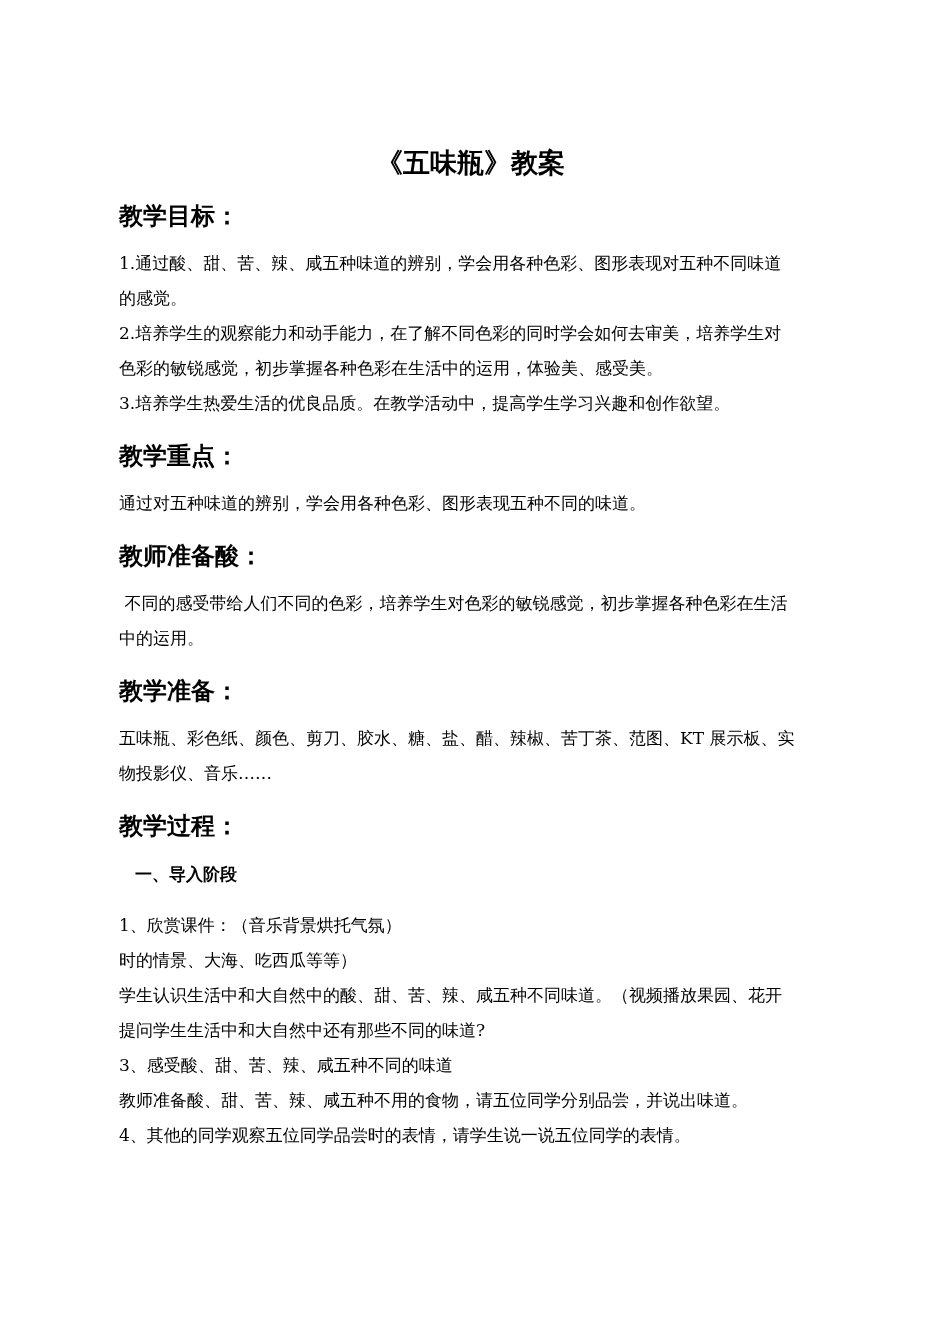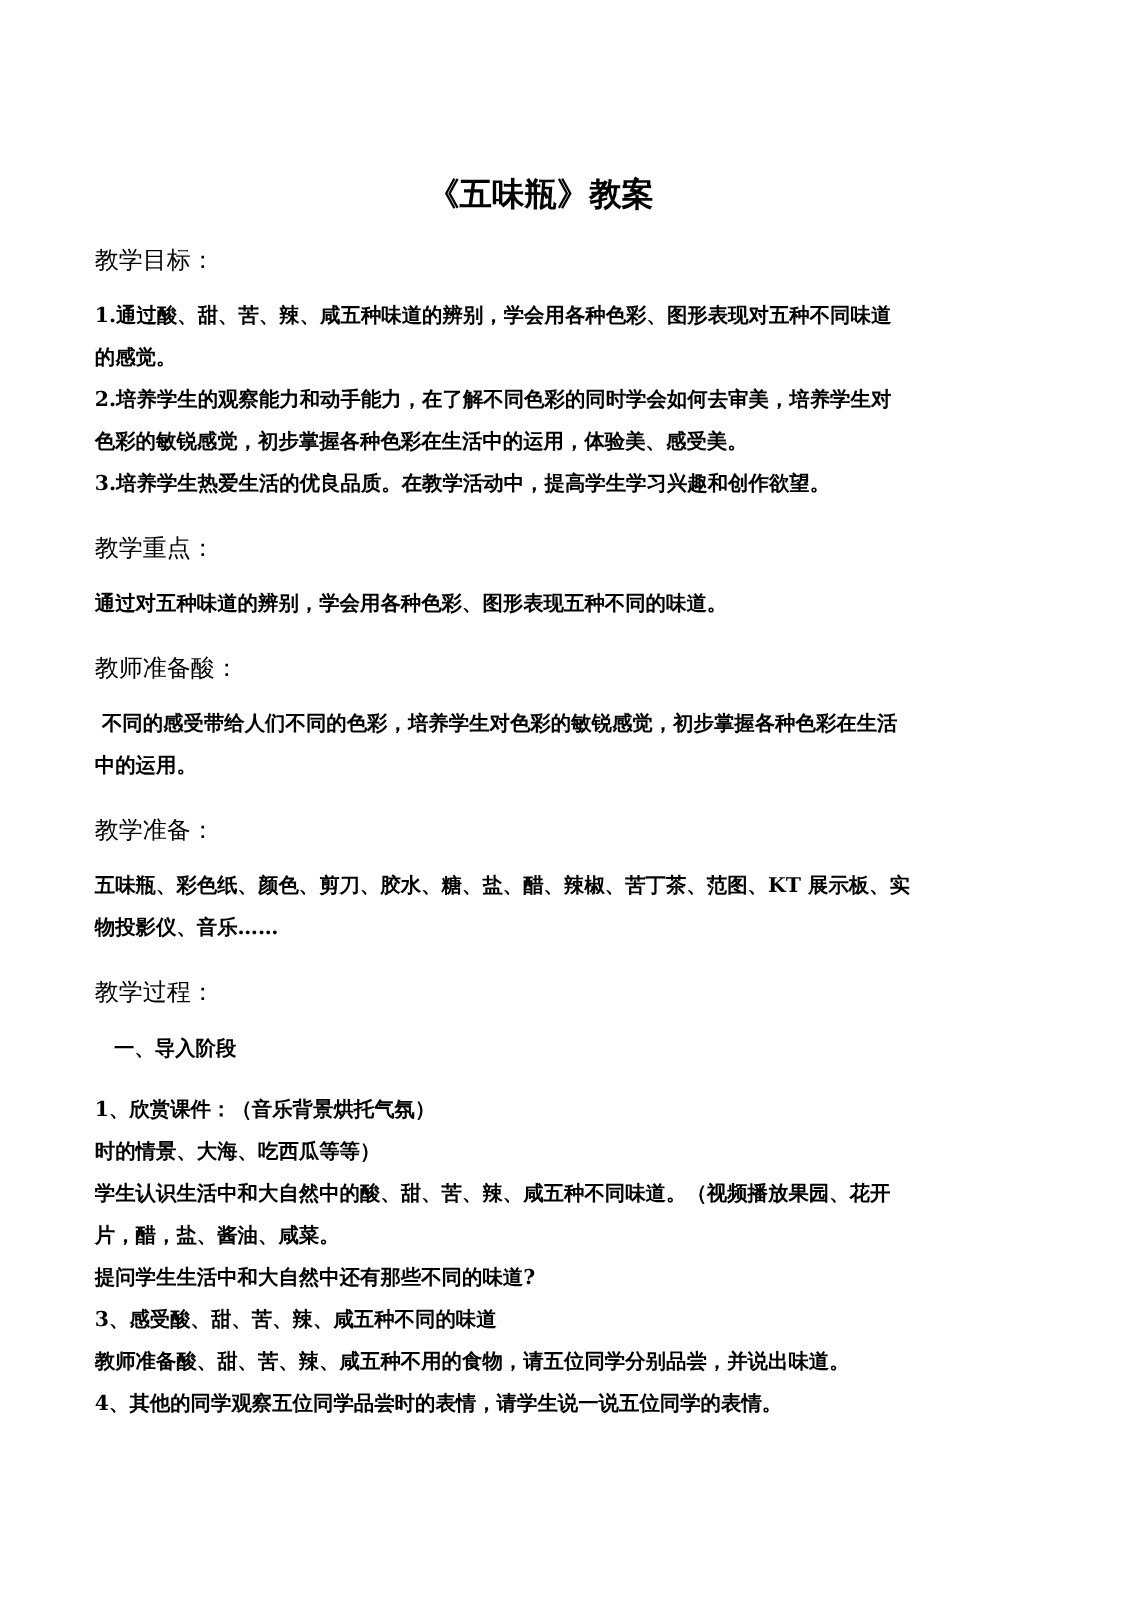--- a/index.html
+++ b/index.html
@@ -8,49 +8,49 @@
     background: #ffffff;
   }
   .page {
     position: relative;
     width: 950px;
     height: 1344px;
     background: #ffffff;
     color: #000000;
     font-family: "DejaVu Serif", "Liberation Serif", serif;
     box-sizing: border-box;
-    padding: 145px 128px 0 79px;
+    padding: 145px 128px 0 119px;
     overflow: hidden;
   }
   .doc-title {
     font-size: 27px;
     font-weight: bold;
     text-align: center;
     line-height: 36px;
     margin: 0 0 20px 0;
     white-space: pre;
   }
   section { margin: 0; padding: 0; }
   .sec-heading {
-    font-size: 20px;
-    font-weight: normal;
+    font-size: 24px;
+    font-weight: bold;
     line-height: 30px;
     margin: 20px 0 15px 0;
     white-space: pre;
   }
   .sub-heading {
     font-size: 17px;
     font-weight: bold;
     line-height: 35px;
     margin: 16px;
     white-space: pre;
   }
   .line {
     font-size: 17px;
-    font-weight: bold;
+    font-weight: normal;
     line-height: 35px;
     margin: 0;
     white-space: pre;
   }
 </style>
 </head>
 <body>
 
 <main class="page">
 
@@ -81,20 +81,19 @@
     <p class="line">五味瓶、彩色纸、颜色、剪刀、胶水、糖、盐、醋、辣椒、苦丁茶、范图、KT 展示板、实</p>
     <p class="line">物投影仪、音乐……</p>
   </section>
 
   <section>
     <h2 class="sec-heading">教学过程：</h2>
     <h3 class="sub-heading">一、导入阶段</h3>
     <p class="line">1、欣赏课件：（音乐背景烘托气氛）</p>
     <p class="line">时的情景、大海、吃西瓜等等）</p>
     <p class="line">学生认识生活中和大自然中的酸、甜、苦、辣、咸五种不同味道。（视频播放果园、花开</p>
-    <p class="line">片，醋，盐、酱油、咸菜。</p>
     <p class="line">提问学生生活中和大自然中还有那些不同的味道?</p>
     <p class="line">3、感受酸、甜、苦、辣、咸五种不同的味道</p>
     <p class="line">教师准备酸、甜、苦、辣、咸五种不用的食物，请五位同学分别品尝，并说出味道。</p>
     <p class="line">4、其他的同学观察五位同学品尝时的表情，请学生说一说五位同学的表情。</p>
   </section>
 
 </main>
 
 </body></html>

